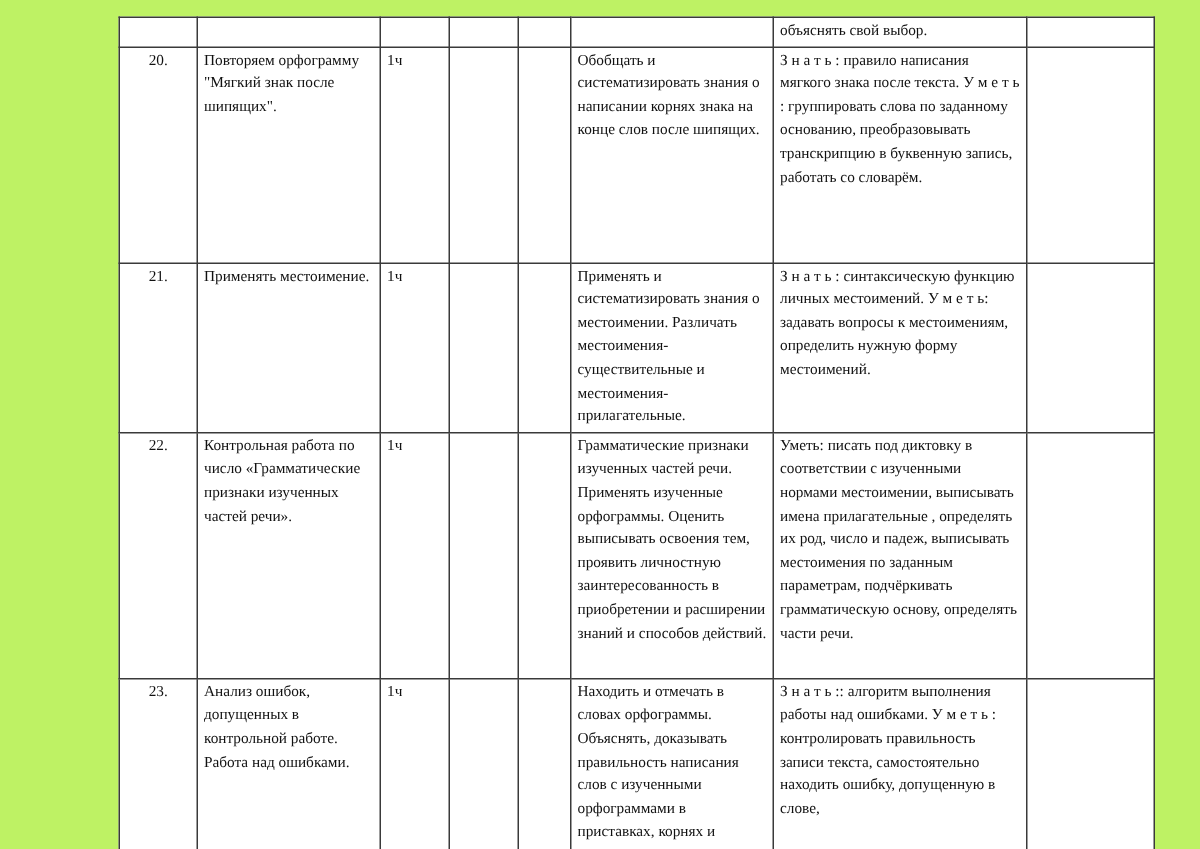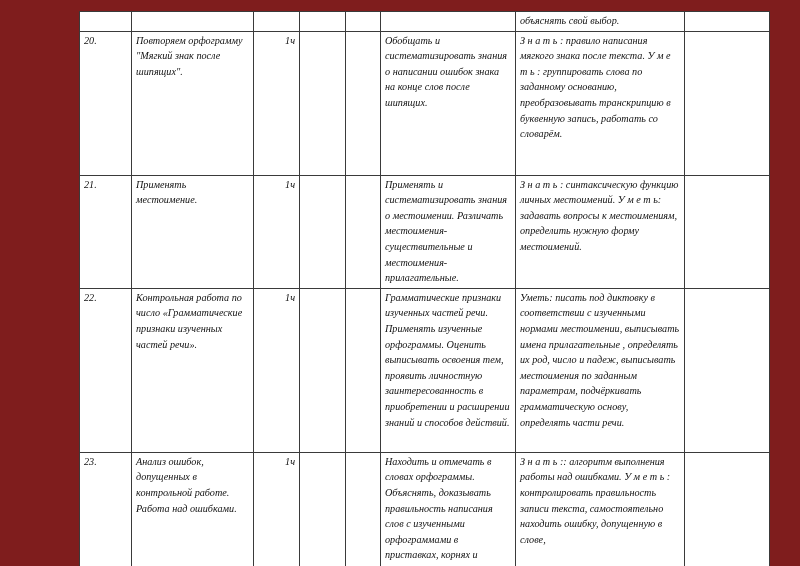--- a/index.html
+++ b/index.html
@@ -11,22 +11,21 @@
     width: 800px;
     height: 566px;
     overflow: hidden;
     font-family: "Liberation Serif", "DejaVu Serif", serif;
     color: #0a0a0a;
   }
   .page {
     position: relative;
     width: 800px;
     height: 566px;
-    background: #7f1d1d;
-    font-style: italic;
+    background: #bef264;
   }
   .table-wrap {
     position: absolute;
     left: 79px;
     top: 11px;
     width: 690px;
   }
   table.plan {
     border-collapse: collapse;
     table-layout: fixed;
@@ -48,24 +47,24 @@
   col.c-num   { width: 52px; }
   col.c-topic { width: 122px; }
   col.c-hours { width: 46px; }
   col.c-x1    { width: 46px; }
   col.c-x2    { width: 35px; }
   col.c-goal  { width: 135px; }
   col.c-know  { width: 169px; }
   col.c-last  { width: 85px; }
 
   td.num {
-    text-align: left;
+    text-align: center;
     padding-right: 9px;
   }
-  td.hours { text-align: right; }
+  td.hours { text-align: left; }
 
   .row-partial td { height: 13px; }
 </style>
 </head>
 <body>
 
 <div class="page">
   <div class="table-wrap">
     <table class="plan">
       <colgroup>
@@ -90,21 +89,21 @@
           <td>объяснять свой выбор.</td>
           <td></td>
         </tr>
 
         <tr style="height:144px">
           <td class="num">20.</td>
           <td>Повторяем орфограмму "Мягкий знак после шипящих".</td>
           <td class="hours">1ч</td>
           <td></td>
           <td></td>
-          <td>Обобщать и систематизировать знания о написании ошибок знака на конце слов после шипящих.</td>
+          <td>Обобщать и систематизировать знания о написании корнях знака на конце слов после шипящих.</td>
           <td>З н а т ь :  правило написания мягкого знака после текста. У м е т ь :  группировать слова по заданному основанию, преобразовывать транскрипцию в буквенную запись, работать со словарём.</td>
           <td></td>
         </tr>
 
         <tr style="height:96px">
           <td class="num">21.</td>
           <td>Применять местоимение.</td>
           <td class="hours">1ч</td>
           <td></td>
           <td></td>

